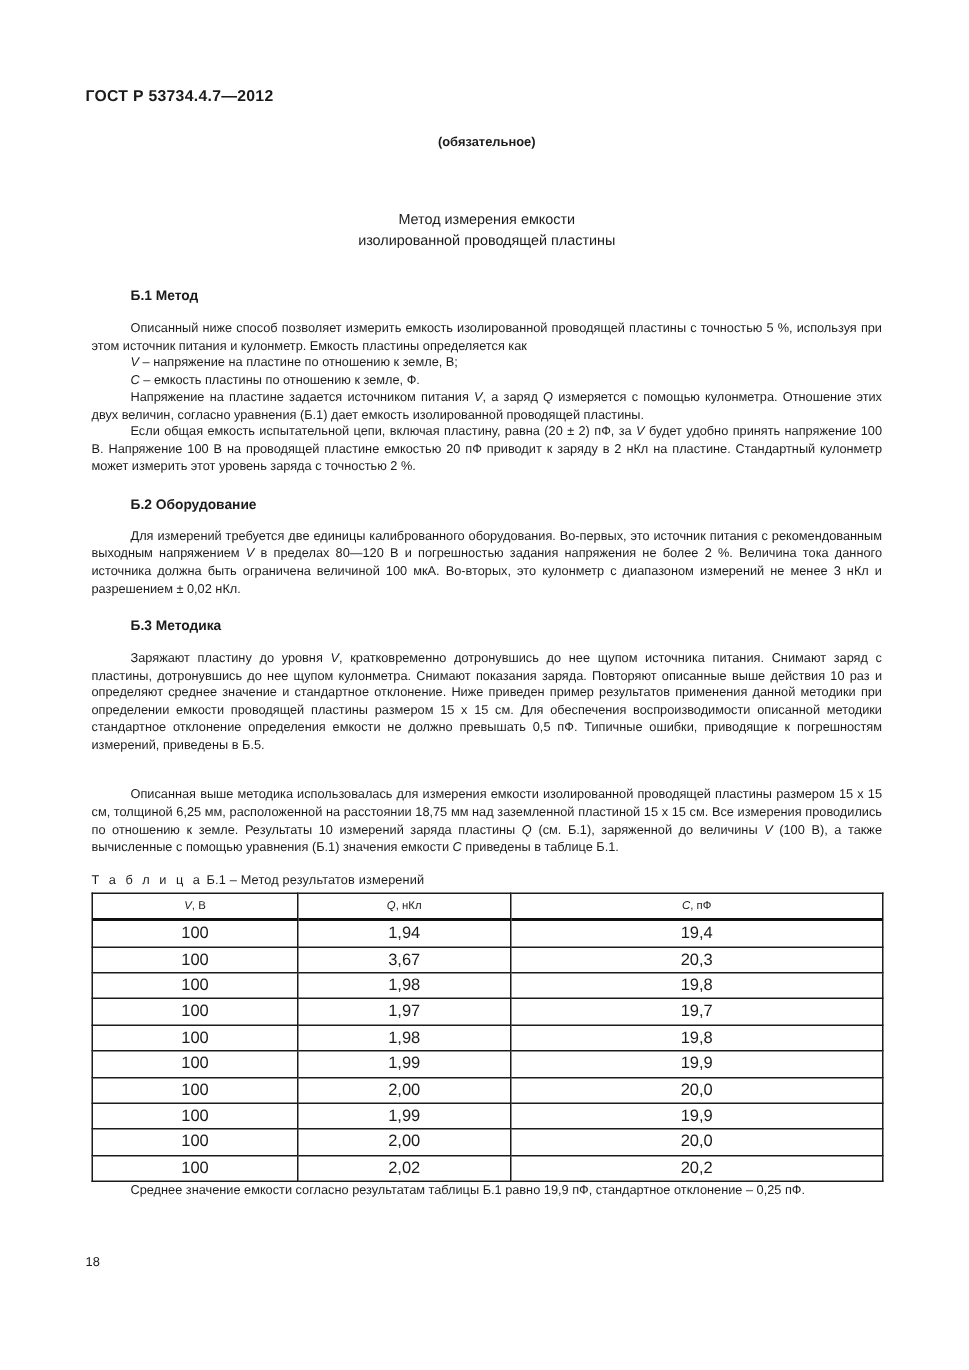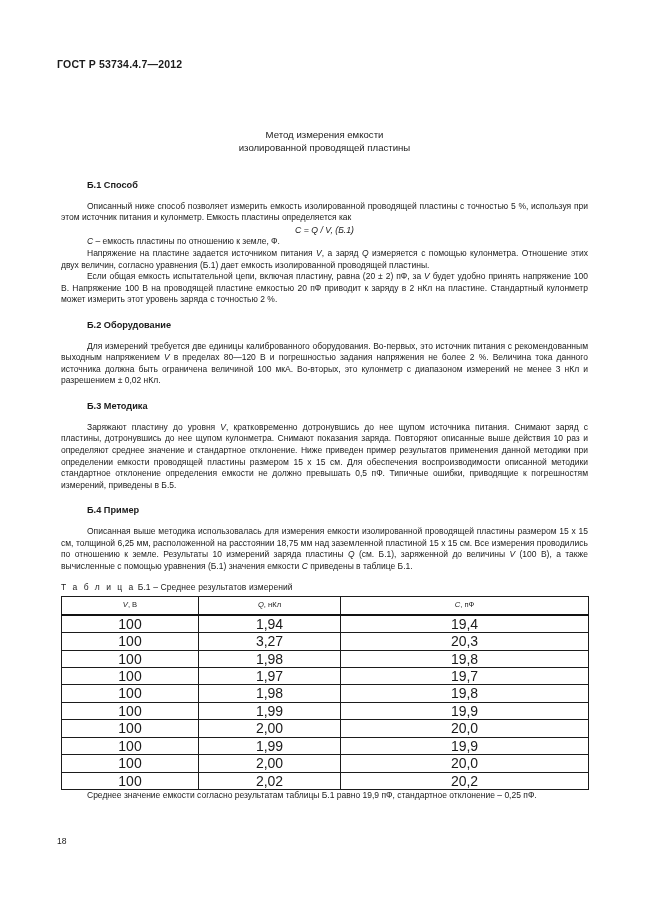--- a/index.html
+++ b/index.html
@@ -103,21 +103,21 @@
     width: 527px;
     margin-top: 3px;
     table-layout: fixed;
     border-radius: 29px;
   }
   table.results th,
   table.results td {
     border: 1px solid #1b1b1b;
     text-align: center;
     font-weight: normal;
-    font-size: 14px;
+    font-size: 11px;
     height: 16.4px;
     line-height: 16.4px;
     padding: 0;
   }
   table.results th {
     font-size: 7.6px;
     height: 16.5px;
     line-height: 16.5px;
   }
   table.results thead tr th {
@@ -139,63 +139,63 @@
 </head>
 <body>
 
 <div class="page">
 
   <div class="gost-header">ГОСТ Р 53734.4.7—2012</div>
 
   <div class="content">
 
     <div class="center">
+      <p class="annex-title">(обязательное)</p>
     </div>
 
     <div class="spacer-1"></div>
 
     <div class="center">
       <p class="doc-title">Метод измерения емкости</p>
       <p class="doc-title">изолированной проводящей пластины</p>
     </div>
 
     <div class="spacer-2"></div>
 
-    <p class="sec-head">Б.1 Способ</p>
+    <p class="sec-head">Б.1 Метод</p>
     <div class="gap-md"></div>
     <p class="body-text indent">Описанный ниже способ позволяет измерить емкость изолированной проводящей пластины с точностью 5 %, используя при этом источник питания и кулонметр. Емкость пластины определяется как</p>
-    <p class="formula"><i class="var">C</i> = <i class="var">Q</i> / <i class="var">V</i>, (Б.1)</p>
+    <p class="body-text deflist"><i class="var">V</i> – напряжение на пластине по отношению к земле, В;</p>
     <p class="body-text deflist"><i class="var">C</i> – емкость пластины по отношению к земле, Ф.</p>
     <p class="body-text indent">Напряжение на пластине задается источником питания <i class="var">V</i>, а заряд <i class="var">Q</i> измеряется с помощью кулонметра. Отношение этих двух величин, согласно уравнения (Б.1) дает емкость изолированной проводящей пластины.</p>
     <p class="body-text indent">Если общая емкость испытательной цепи, включая пластину, равна (20 ± 2) пФ, за <i class="var">V</i> будет удобно принять напряжение 100 В. Напряжение 100 В на проводящей пластине емкостью 20 пФ приводит к заряду в 2 нКл на пластине. Стандартный кулонметр может измерить этот уровень заряда с точностью 2 %.</p>
 
     <div class="gap-lg"></div>
 
     <p class="sec-head">Б.2 Оборудование</p>
     <div class="gap-md"></div>
     <p class="body-text indent">Для измерений требуется две единицы калиброванного оборудования. Во-первых, это источник питания с рекомендованным выходным напряжением <i class="var">V</i> в пределах 80—120 В и погрешностью задания напряжения не более 2 %. Величина тока данного источника должна быть ограничена величиной 100 мкА. Во-вторых, это кулонметр с диапазоном измерений не менее 3 нКл и разрешением ± 0,02 нКл.</p>
 
     <div class="gap-lg"></div>
 
     <p class="sec-head">Б.3 Методика</p>
     <div class="gap-md"></div>
     <p class="body-text indent">Заряжают пластину до уровня <i class="var">V</i>, кратковременно дотронувшись до нее щупом источника питания. Снимают заряд с пластины, дотронувшись до нее щупом кулонметра. Снимают показания заряда. Повторяют описанные выше действия 10 раз и определяют среднее значение и стандартное отклонение. Ниже приведен пример результатов применения данной методики при определении емкости проводящей пластины размером 15 х 15 см. Для обеспечения воспроизводимости описанной методики стандартное отклонение определения емкости не должно превышать 0,5 пФ. Типичные ошибки, приводящие к погрешностям измерений, приведены в Б.5.</p>
 
     <div class="gap-lg"></div>
 
-    <p class="sec-head">Б.4 Пример</p>
     <div class="gap-md"></div>
     <p class="body-text indent">Описанная выше методика использовалась для измерения емкости изолированной проводящей пластины размером 15 х 15 см, толщиной 6,25 мм, расположенной на расстоянии 18,75 мм над заземленной пластиной 15 х 15 см. Все измерения проводились по отношению к земле. Результаты 10 измерений заряда пластины <i class="var">Q</i> (см. Б.1), заряженной до величины <i class="var">V</i> (100 В), а также вычисленные с помощью уравнения (Б.1) значения емкости <i class="var">C</i> приведены в таблице Б.1.</p>
 
     <div class="gap-md"></div>
 
     <p class="table-caption">
       <span class="sp">Т а б л и ц а</span>
       <span>Б.1</span>
-      <span>– Среднее результатов измерений</span>
+      <span>– Метод результатов измерений</span>
     </p>
 
     <table class="results">
       <colgroup>
         <col class="c1">
           <col class="c2">
           <col class="c3">
       </colgroup>
       <thead>
         <tr>
@@ -205,21 +205,21 @@
         </tr>
       </thead>
       <tbody id="results-body">
           <tr>
             <td>100</td>
             <td>1,94</td>
             <td>19,4</td>
           </tr>
           <tr>
             <td>100</td>
-            <td>3,27</td>
+            <td>3,67</td>
             <td>20,3</td>
           </tr>
           <tr>
             <td>100</td>
             <td>1,98</td>
             <td>19,8</td>
           </tr>
           <tr>
             <td>100</td>
             <td>1,97</td>

